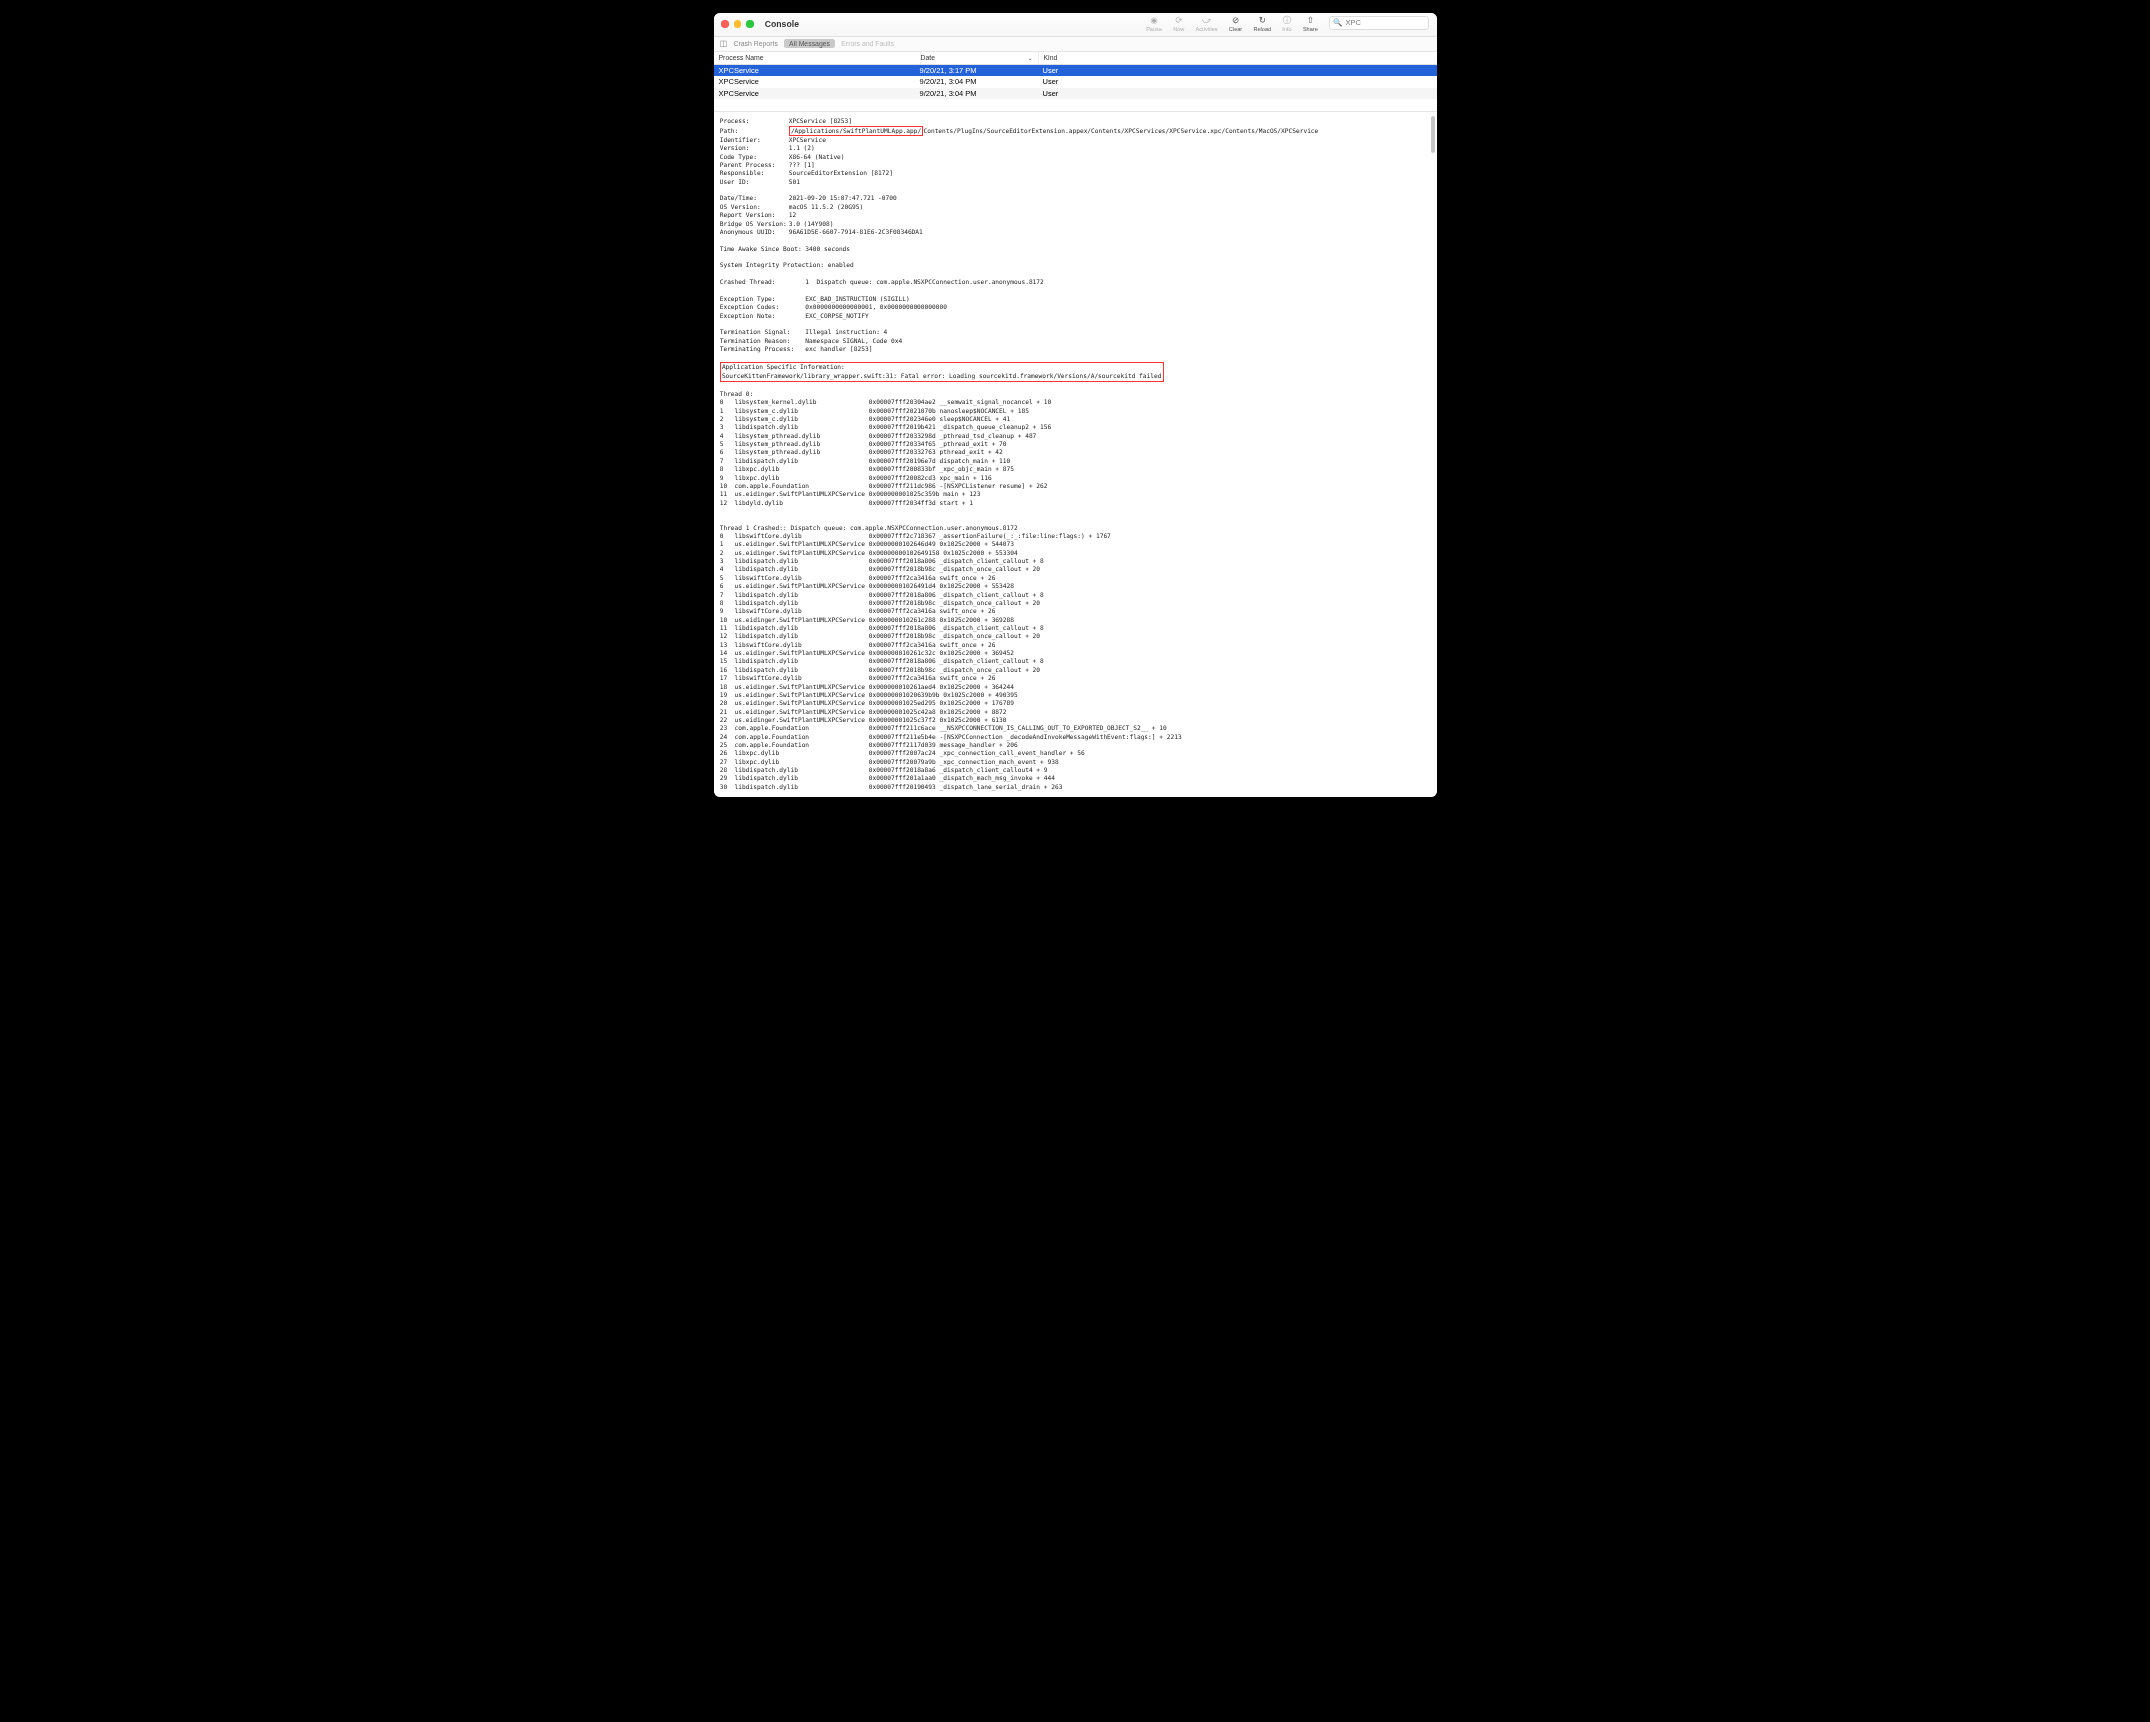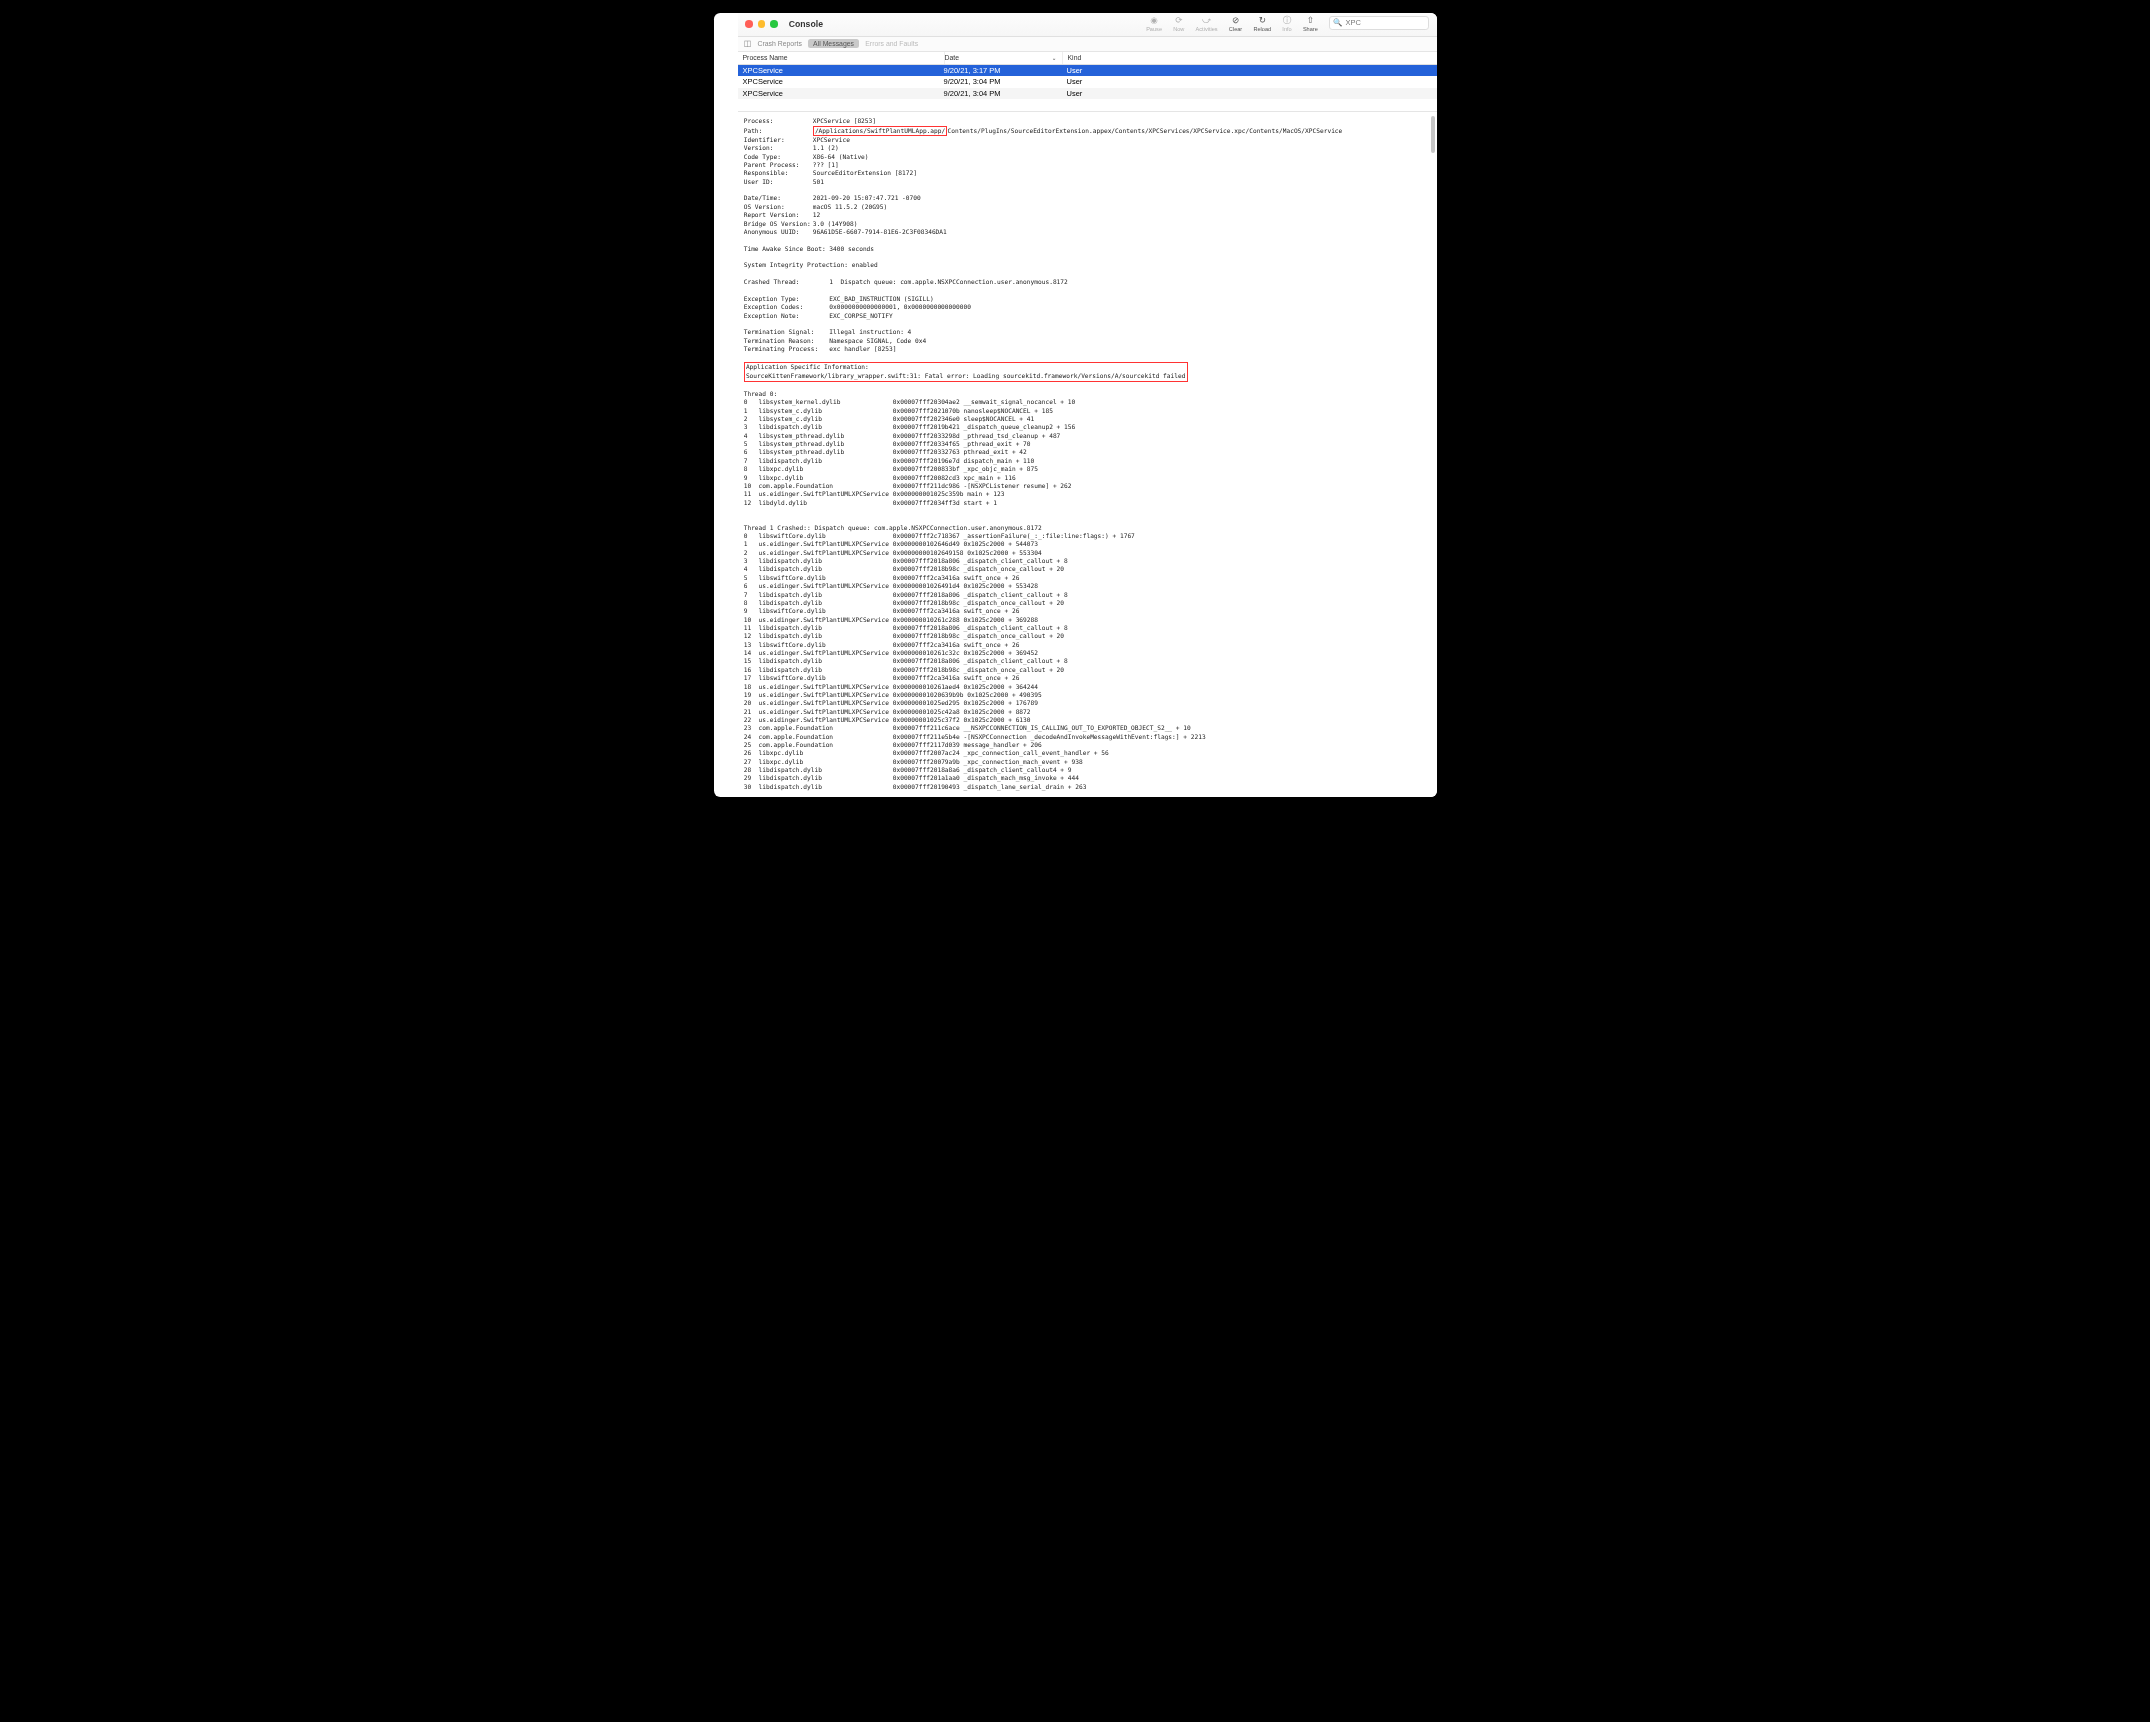--- a/index.html
+++ b/index.html
@@ -11,21 +11,20 @@
     justify-content: center;
     align-items: flex-start;
     padding: 12.5px;
   }
   .window {
     width: 723px;
     background: #fff;
     border-radius: 6.2px;
     overflow: hidden;
     box-shadow: 0 6.2px 25px rgba(0,0,0,0.5);
-    padding-left: 24px;
   }
   
   .titlebar {
     display: flex;
     align-items: center;
     height: 24px;
     background: linear-gradient(#fdfdfd, #f6f6f6);
     border-bottom: 0.6px solid #e0e0e0;
     padding: 0 7.5px;
     gap: 5px;

